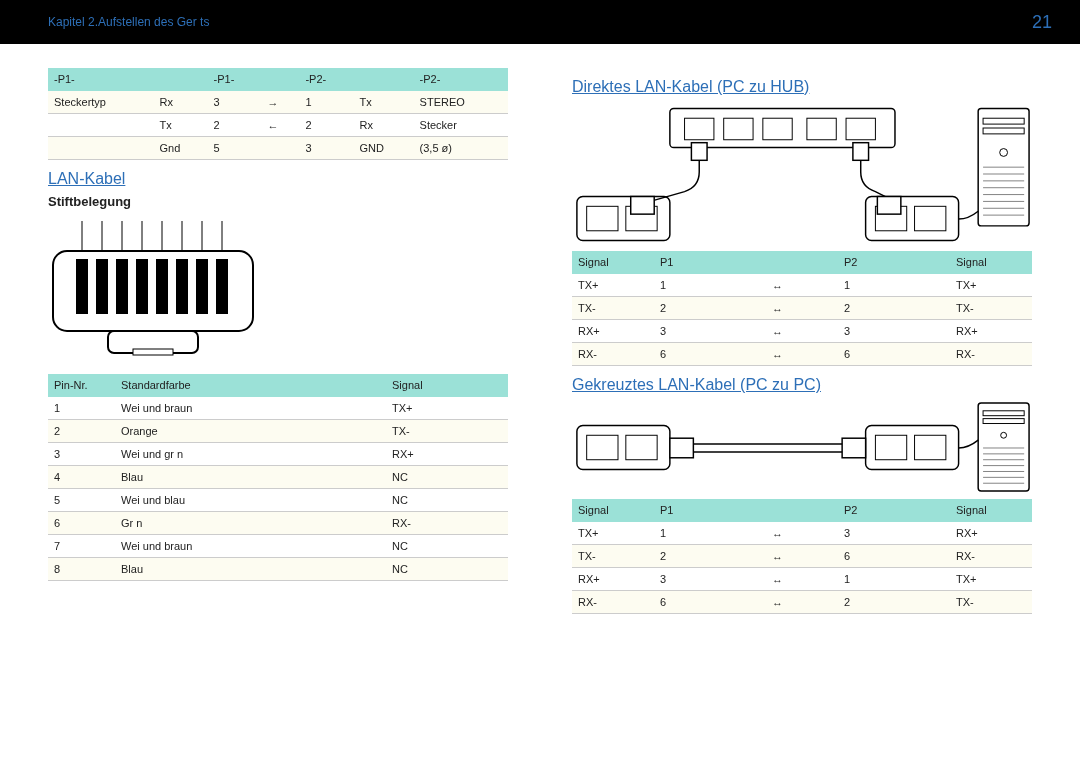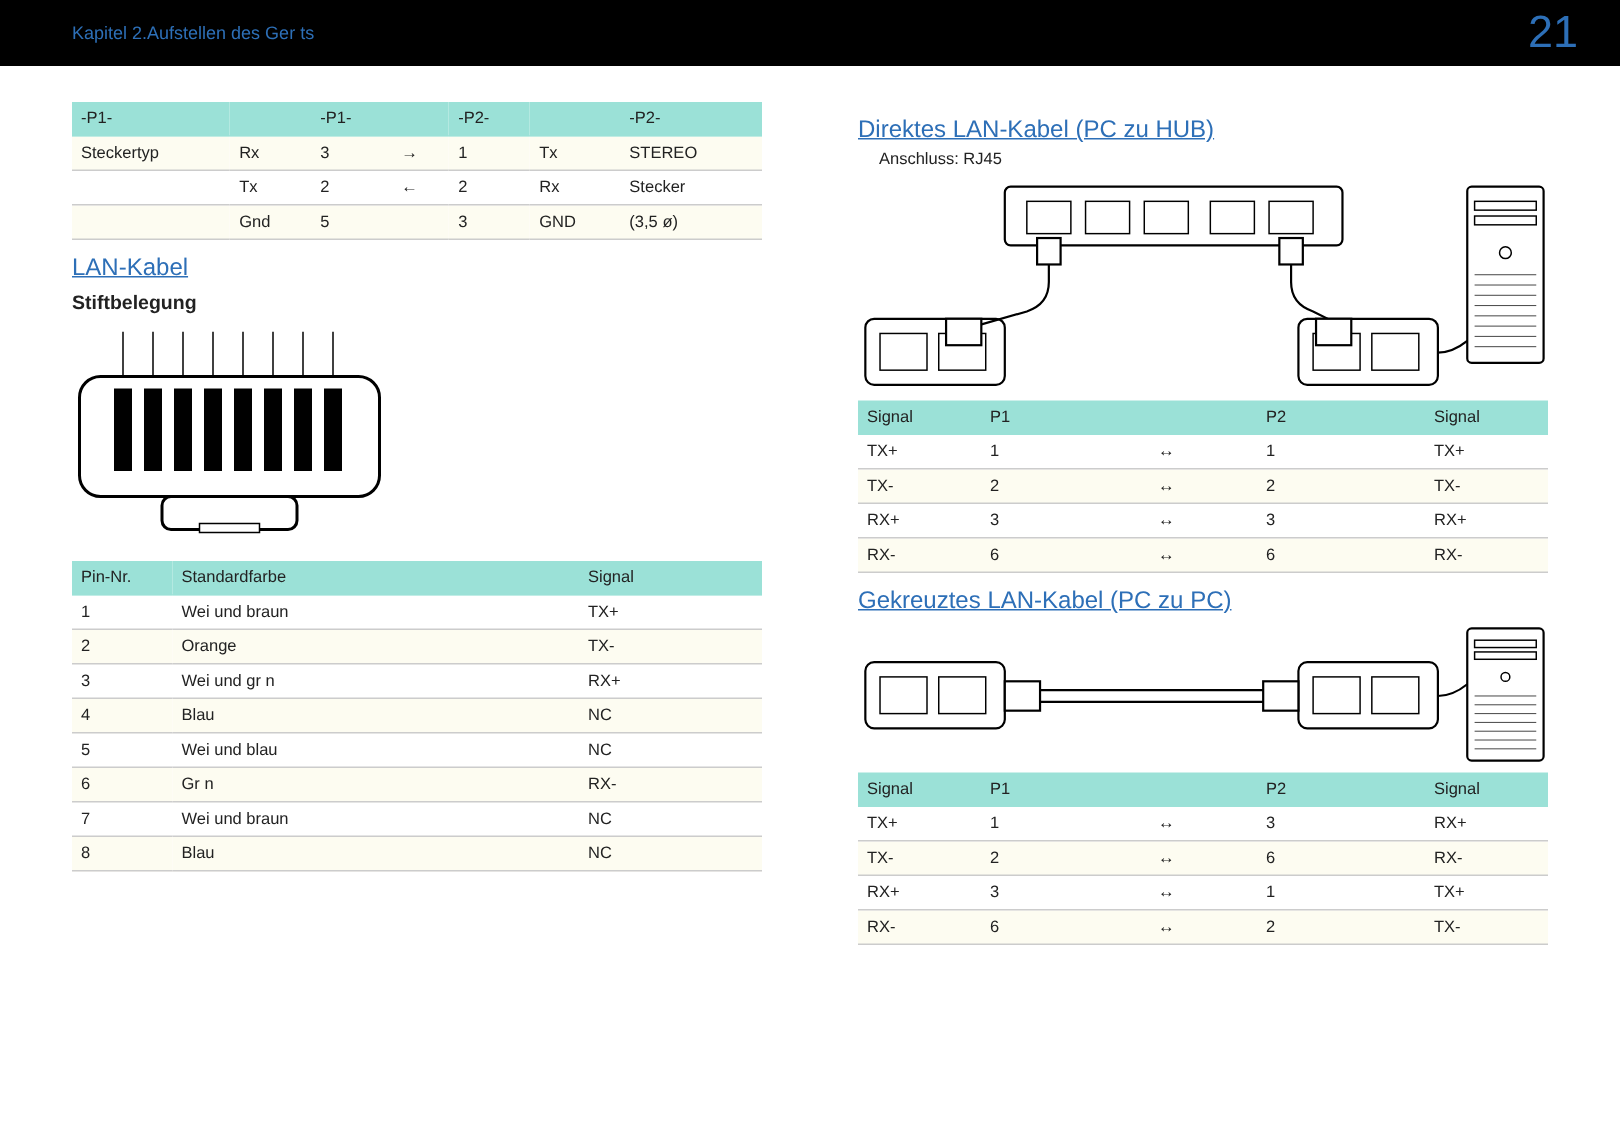--- a/index.html
+++ b/index.html
@@ -19,21 +19,21 @@
     align-items: center;
     justify-content: space-between;
     padding: 0 28px 0 48px;
   }
   .chapter {
     color: #2d6fb7;
     font-size: 12px;
   }
   .pagenum {
     color: #2d6fb7;
-    font-size: 30px;
+    font-size: 18px;
     font-weight: 300;
   }
   .content {
     display: flex;
     gap: 64px;
     padding: 24px 48px 0 48px;
   }
   .col {
     flex: 1;
     min-width: 0;
@@ -233,21 +233,20 @@
             <td>8</td>
             <td>Blau</td>
             <td>NC</td>
           </tr>
         </tbody>
     </table>
   </div>
 
   <div class="col">
     <h2>Direktes LAN-Kabel (PC zu HUB)</h2>
-    <p class="note">Anschluss: RJ45</p>
 
     <div class="diagram">
       <svg viewBox="0 0 470 145" width="100%" height="145">
 
         <rect x="100" y="5" width="230" height="40" rx="4" fill="#fff" stroke="#000" stroke-width="1.5"></rect>
         <g>
           <rect x="115" y="15" width="30" height="22" fill="#fff" stroke="#000"></rect>
           <rect x="155" y="15" width="30" height="22" fill="#fff" stroke="#000"></rect>
           <rect x="195" y="15" width="30" height="22" fill="#fff" stroke="#000"></rect>
           <rect x="240" y="15" width="30" height="22" fill="#fff" stroke="#000"></rect>

